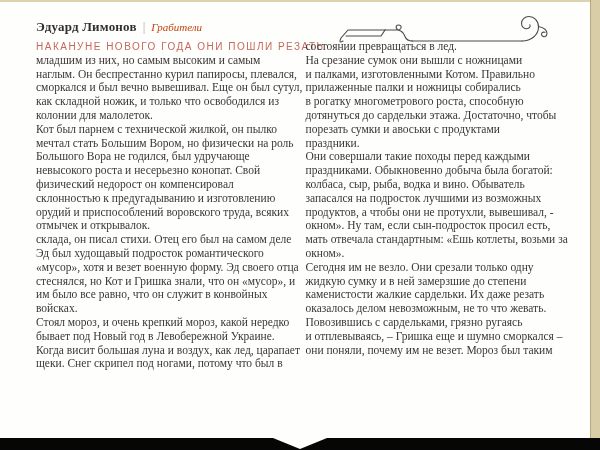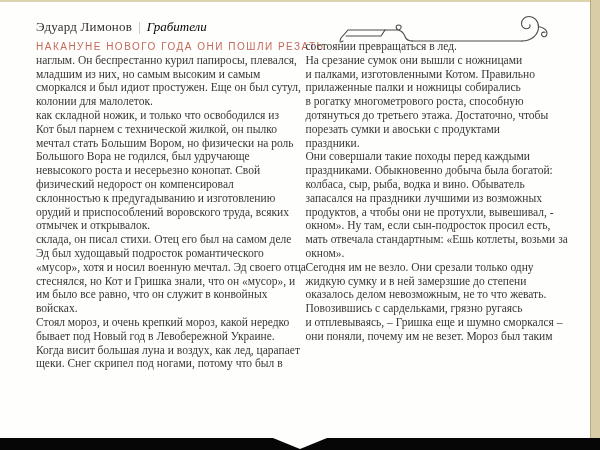--- a/index.html
+++ b/index.html
@@ -18,23 +18,23 @@
   .right-edge {
     position: absolute; top: 0; right: 0; bottom: 12px; width: 9px;
     background: #d8cda6;
     border-left: 1px solid #b5a97f;
   }
 
   header.book-header {
     position: absolute; top: 19px; left: 36px;
     font-size: 13px; color: #33302c; white-space: nowrap;
   }
-  .author { font-weight: normal; letter-spacing: 0.2px; }
+  .author { font-weight: bold; letter-spacing: 0.2px; }
   .sep { color: #b0aeab; margin: 0 6px; font-weight: normal; }
-  .title { font-style: italic; color: #000000; font-size: 13px; }
+  .title { font-style: italic; color: #c2410c; font-size: 11px; }
 
   .flourish {
     position: absolute; top: 13px; right: 52px; width: 218px; height: 36px;
   }
   .flourish svg { width: 100%; height: 100%; }
 
   main.columns {
     position: absolute; top: 40px; left: 36px; right: 33px;
     display: flex; gap: 8px;
   }
@@ -80,63 +80,64 @@
       <path d="M55 17 h12 c5 0 5.5 -5 1.5 -5 c-3.5 0 -3 4.5 1 5.5 c3.5 1 4.5 3.5 5.5 6 c1 2.8 3.5 4.5 7.5 4.5"></path>
       <path d="M82 28 H 192"></path>
       <path d="M192 28 c9 0 16.5 -6 16.5 -14 c0 -6.5 -4.5 -10.5 -9.5 -10.5 c-4.5 0 -7.5 3.2 -7.5 7 c0 3.2 2.6 5.2 5.2 5.2 c2.6 0 4 -2 3.2 -4"></path>
       <path d="M208.5 13.5 c5 1 8.5 3 8.5 7 c0 3 -3.2 4.2 -5 2.2 c-1.4 -1.8 0 -4.2 3 -3.4"></path>
     </svg>
   </div>
 
   <main class="columns">
     <div class="col" id="col-left">
         <div class="line"><span class="lead">НАКАНУНЕ НОВОГО ГОДА ОНИ ПОШЛИ РЕЗАТЬ</span></div>
+        <div class="line"><span>младшим из них, но самым высоким и самым</span></div>
         <div class="line"><span>наглым. Он беспрестанно курил папиросы, плевался,</span></div>
-        <div class="line"><span>младшим из них, но самым высоким и самым</span></div>
-        <div class="line"><span>сморкался и был идиот простужен. Еще он был сутул,</span></div>
+        <div class="line"><span>сморкался и был вечно вывешивал. Еще он был сутул,</span></div>
+        <div class="line"><span>как складной ножик, и только что освободился из</span></div>
         <div class="line"><span>колонии для малолеток.</span></div>
-        <div class="line"><span>как складной ножик, и только что освободился из</span></div>
         <div class="line"><span>Кот был парнем с технической жилкой, он пылко</span></div>
         <div class="line"><span>мечтал стать Большим Вором, но физически на роль</span></div>
         <div class="line"><span>Большого Вора не годился, был удручающе</span></div>
         <div class="line"><span>невысокого роста и несерьезно конопат. Свой</span></div>
         <div class="line"><span>физический недорост он компенсировал</span></div>
         <div class="line"><span>склонностью к предугадыванию и изготовлению</span></div>
         <div class="line"><span>орудий и приспособлений воровского труда, всяких</span></div>
         <div class="line"><span>отмычек и открывалок.</span></div>
         <div class="line"><span>склада, он писал стихи. Отец его был на самом деле</span></div>
         <div class="line"><span>Эд был худощавый подросток романтического</span></div>
-        <div class="line"><span>«мусор», хотя и носил военную мечтал. Эд своего отца</span></div>
+        <div class="line"><span>«мусор», хотя и везет военную форму. Эд своего отца</span></div>
         <div class="line"><span>стеснялся, но Кот и Гришка знали, что он «мусор», и</span></div>
         <div class="line"><span>им было все равно, что он служит в конвойных</span></div>
         <div class="line"><span>войсках.</span></div>
         <div class="line"><span>Стоял мороз, и очень крепкий мороз, какой нередко</span></div>
         <div class="line"><span>бывает под Новый год в Левобережной Украине.</span></div>
         <div class="line"><span>Когда висит большая луна и воздух, как лед, царапает</span></div>
         <div class="line"><span>щеки. Снег скрипел под ногами, потому что был в</span></div>
       </div>
     <div class="col" id="col-right">
         <div class="line"><span>состоянии превращаться в лед.</span></div>
         <div class="line"><span>На срезание сумок они вышли с ножницами</span></div>
         <div class="line"><span>и палками, изготовленными Котом. Правильно</span></div>
         <div class="line"><span>прилаженные палки и ножницы собирались</span></div>
         <div class="line"><span>в рогатку многометрового роста, способную</span></div>
-        <div class="line"><span>дотянуться до третьего этажа. Достаточно, чтобы</span></div>
+        <div class="line"><span>дотянуться до сардельки этажа. Достаточно, чтобы</span></div>
         <div class="line"><span>порезать сумки и авоськи с продуктами</span></div>
         <div class="line"><span>праздники.</span></div>
         <div class="line"><span>Они совершали такие походы перед каждыми</span></div>
         <div class="line"><span>праздниками. Обыкновенно добыча была богатой:</span></div>
         <div class="line"><span>колбаса, сыр, рыба, водка и вино. Обыватель</span></div>
-        <div class="line"><span>запасался на праздники лучшими из возможных</span></div>
+        <div class="line"><span>запасался на подросток лучшими из возможных</span></div>
         <div class="line"><span>продуктов, а чтобы они не протухли, вывешивал, -</span></div>
         <div class="line"><span>окном». Ну там, если сын-подросток просил есть,</span></div>
         <div class="line"><span>мать отвечала стандартным: «Ешь котлеты, возьми за</span></div>
         <div class="line"><span>окном».</span></div>
         <div class="line"><span>Сегодня им не везло. Они срезали только одну</span></div>
         <div class="line"><span>жидкую сумку и в ней замерзшие до степени</span></div>
+        <div class="line"><span>каменистости жалкие сардельки. Их даже резать</span></div>
         <div class="line"><span>оказалось делом невозможным, не то что жевать.</span></div>
         <div class="line"><span>Повозившись с сардельками, грязно ругаясь</span></div>
         <div class="line"><span>и отплевываясь, – Гришка еще и шумно сморкался –</span></div>
         <div class="line"><span>они поняли, почему им не везет. Мороз был таким</span></div>
       </div>
   </main>
 
   <div class="bottom-bar">
     <div class="notch"></div>
   </div>

